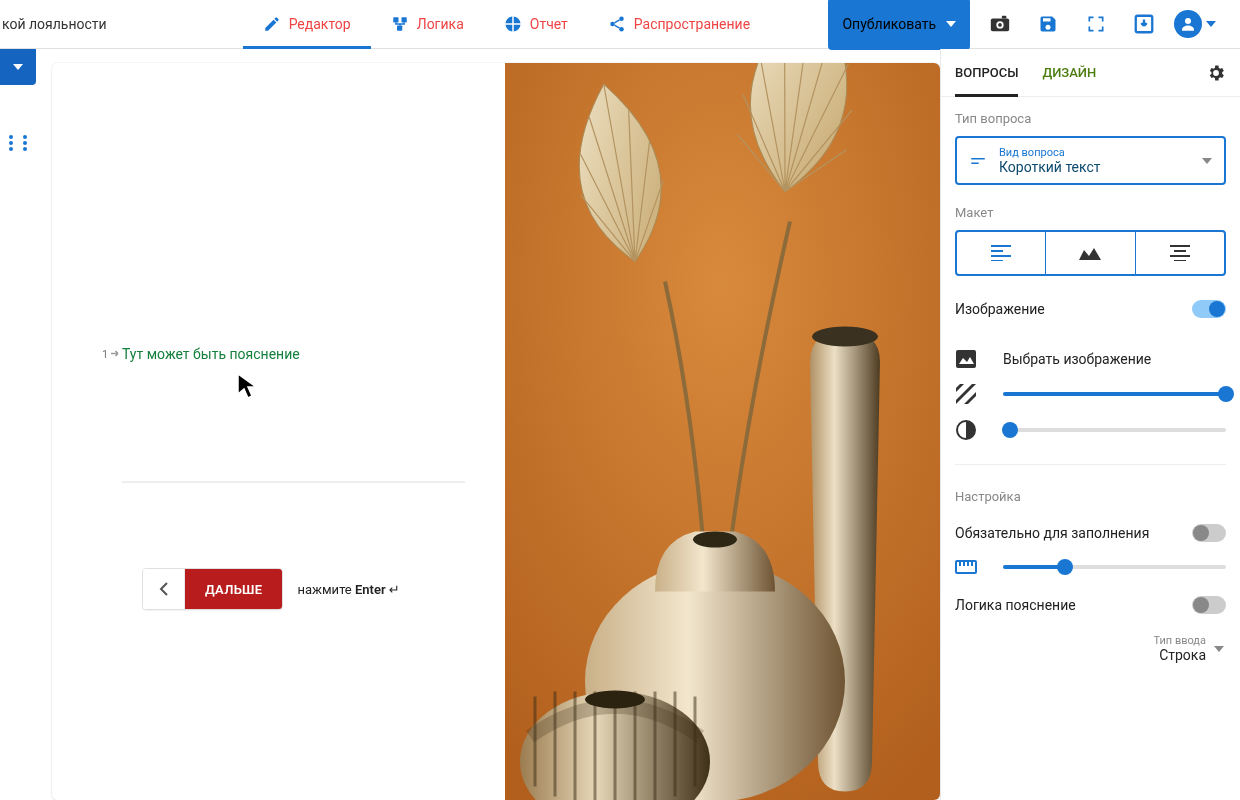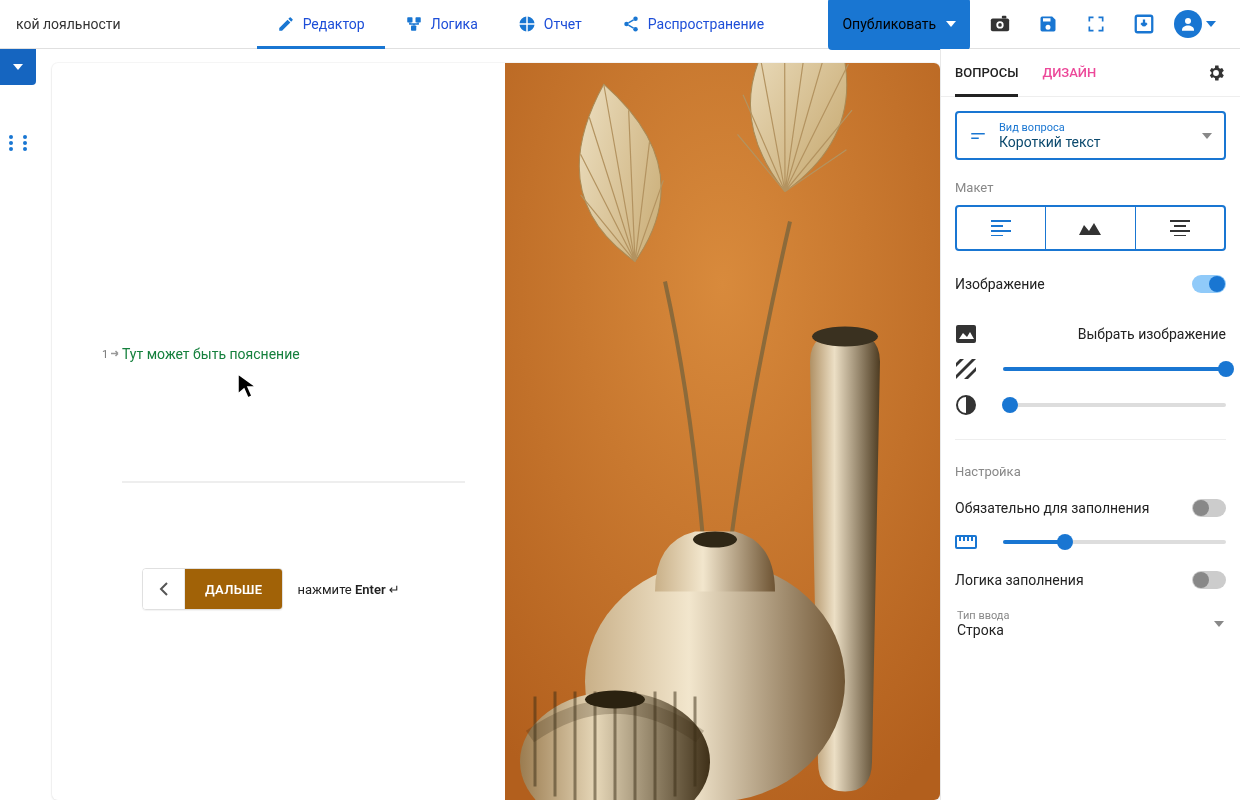--- a/index.html
+++ b/index.html
@@ -1,23 +1,23 @@
 <!DOCTYPE html>
 <html><head>
 <meta charset="utf-8">
 <style>
   * { box-sizing: border-box; margin: 0; padding: 0; font-family: -apple-system, BlinkMacSystemFont, 'Segoe UI', Roboto, Arial, sans-serif; }
   body { width: 1240px; height: 800px; overflow: hidden; background: #fff; position: relative; }
 
   .topbar { height: 49px; border-bottom: 1px solid #e0e0e0; display: flex; align-items: center; position: relative; }
-  .topbar-left { display:flex; align-items:center; padding-left: 16px; height:100%; }
+  .topbar-left { display:flex; align-items:center; padding-left: 2px; height:100%; }
   .survey-name { font-size: 14px; color: #333; padding: 0 16px 0 0; }
 
   .top-tabs { display: flex; height: 100%; align-items: center; margin-left: 120px; }
-  .top-tab { display: flex; align-items: center; gap: 8px; padding: 0 20px; height: 100%; cursor: pointer; color: #1d4ed8; font-size: 14px; position: relative; }
+  .top-tab { display: flex; align-items: center; gap: 8px; padding: 0 20px; height: 100%; cursor: pointer; color: #ef4444; font-size: 14px; position: relative; }
   .top-tab.active::after { content:''; position:absolute; bottom:-1px; left:0; right:0; height:3px; background:#1976d2; }
 
   .top-right { margin-left: auto; display:flex; align-items:center; height:100%; gap: 12px; padding-right: 24px; }
   .publish-btn { background:#1976d2; color:#000000; border:none; height:52px; padding:0 14px; border-radius:4px; font-size:14px; display:flex; align-items:center; gap:10px; cursor:pointer; }
   .icon-btn { width:36px; height:36px; display:flex; align-items:center; justify-content:center; cursor:pointer; color:#1976d2; }
   .avatar-btn { display:flex; align-items:center; gap:4px; color:#1976d2; cursor:pointer; }
   .avatar-circle { width:28px; height:28px; border-radius:50%; background:#1976d2; display:flex; align-items:center; justify-content:center; }
 
   .left-rail { position:absolute; top:49px; left:0; width:36px; }
   .rail-btn { width:36px; height:36px; background:#1565c0; border-bottom-right-radius:4px; display:flex; align-items:center; justify-content:center; cursor:pointer; color:#fff; }
@@ -30,30 +30,30 @@
   .canvas-left { flex:1; padding: 40px 40px 0 40px; position:relative; }
   .q-wrap { position:absolute; top:50%; transform:translateY(-50%); left: 70px; right: 40px; margin-top:-20px;}
   .q-num { position:absolute; left:-20px; top:6px; font-size:11px; color:#777; display:flex; align-items:center; gap:2px; }
   .q-title { font-size:22px; color:#333; font-weight:400; }
   .q-hint { font-size:14px; color:#15803d; margin-top:4px; }
   .q-line { border:none; border-top:1px solid #ddd; margin-top: 120px; }
 
   .q-nav { position:absolute; left: 90px; bottom: 190px; display:flex; align-items:center; gap:14px; }
   .nav-group { display:flex; border:1px solid #e0e0e0; border-radius:4px; overflow:hidden; box-shadow: 0 1px 1px rgba(0,0,0,0.05);}
   .nav-prev { width:42px; height:40px; background:#fff; display:flex; align-items:center; justify-content:center; cursor:pointer; color:#555; border-right:1px solid #e8e8e8;}
-  .nav-next { height:40px; background:#a16207; color:#fff; padding: 0 20px; display:flex; align-items:center; font-size:13px; font-weight:600; cursor:pointer; letter-spacing:0.3px;}
+  .nav-next { height:40px; background:#b91c1c; color:#fff; padding: 0 20px; display:flex; align-items:center; font-size:13px; font-weight:600; cursor:pointer; letter-spacing:0.3px;}
   .enter-hint { font-size:13px; color:#222; }
   .enter-hint b { font-weight:600; }
 
   .canvas-right { width: 435px; position:relative; overflow:hidden;}
   .canvas-right svg { width:100%; height:100%; display:block; }
 
   .rightpanel { position:absolute; top:49px; right:0; bottom:0; width:300px; border-left:1px solid #e8e8e8; background:#fff; overflow-y:auto; }
   .rp-tabs { display:flex; align-items:center; padding: 0 14px; height:48px; border-bottom:1px solid #eee; gap: 24px;}
-  .rp-tab { font-size:13px; font-weight:500; color:#ec4899; cursor:pointer; height:100%; display:flex; align-items:center; position:relative; }
+  .rp-tab { font-size:13px; font-weight:500; color:#4d7c0f; cursor:pointer; height:100%; display:flex; align-items:center; position:relative; }
   .rp-tab.active { color:#222; }
   .rp-tab.active::after { content:''; position:absolute; bottom:-1px; left:0; right:0; height:3px; background:#222; }
   .rp-gear { margin-left:auto; cursor:pointer; color:#444; }
 
   .rp-section { padding: 14px 14px 6px; }
   .rp-label { font-size:13px; color:#888; margin-bottom:10px; }
 
   .qtype-sel { border:2px solid #1976d2; border-radius:4px; padding: 8px 12px; display:flex; align-items:center; gap:12px; cursor:pointer; }
   .qtype-texts { flex:1; }
   .qtype-small { font-size:11px; color:#1976d2; }
@@ -64,29 +64,29 @@
   .layout-cell.active { color:#1976d2; }
   .layout-cell + .layout-cell { border-left:1px solid #1976d2; }
 
   .toggle-row { display:flex; align-items:center; justify-content:space-between; padding: 4px 0;}
   .toggle-label { font-size:14px; color:#222; }
   .switch { width:34px; height:18px; background:#ccc; border-radius:9px; position:relative; cursor:pointer; }
   .switch .knob { width:16px; height:16px; background:#888; border-radius:50%; position:absolute; top:1px; left:1px; transition:none; }
   .switch.on { background:#90caf9; }
   .switch.on .knob { background:#1976d2; left:17px; }
 
-  .imgctrl-row { display:flex; align-items:center; gap:26px; padding: 8px 0; justify-content: space-between; }
+  .imgctrl-row { display:flex; align-items:center; gap:26px; padding: 8px 0; }
   .imgctrl-icon { width:22px; color:#333; display:flex; justify-content:center; }
   .range { flex:1; height:4px; background:#ddd; position:relative; border-radius:2px; cursor:pointer;}
   .range-fill { position:absolute; left:0; top:0; bottom:0; background:#1976d2; border-radius:2px; }
   .range-thumb { width:16px; height:16px; border-radius:50%; background:#1976d2; position:absolute; top:-6px; transform:translateX(-50%); }
 
   .divider { border:none; border-top:1px solid #eee; margin: 10px 14px; }
 
-  .inputtype-sel { padding: 6px 2px; display:flex; align-items:center; gap:8px; cursor:pointer; }
+  .inputtype-sel { padding: 6px 2px; display:flex; align-items:center; gap:8px; cursor:pointer;text-align:right; }
   .inputtype-sel .texts { flex:1; }
   .inputtype-sel .small { font-size:11px; color:#888; }
   .inputtype-sel .val { font-size:14px; color:#222; }
 
   .cursor-fake { position:absolute; left: 236px; top: 372px; pointer-events:none; z-index: 50;}
 
   svg { display:block; }
 </style>
 </head>
 <body>
@@ -300,20 +300,21 @@
     <div class="rp-tab active">ВОПРОСЫ</div>
     <div class="rp-tab">ДИЗАЙН</div>
     <div class="rp-gear">
       <svg width="20" height="20" viewBox="0 0 24 24" fill="#333">
           <path d="M19.4 13a7.5 7.5 0 0 0 0-2l2-1.6-2-3.4-2.4.9a7.5 7.5 0 0 0-1.7-1L15 3h-4l-.3 2.9a7.5 7.5 0 0 0-1.7 1l-2.4-.9-2 3.4L6.6 11a7.5 7.5 0 0 0 0 2l-2 1.6 2 3.4 2.4-.9a7.5 7.5 0 0 0 1.7 1L11 21h4l.3-2.9a7.5 7.5 0 0 0 1.7-1l2.4.9 2-3.4-2-1.6zM12 15.5A3.5 3.5 0 1 1 12 8.5a3.5 3.5 0 0 1 0 7z"></path>
         </svg>
     </div>
   </div>
 
   <div class="rp-section">
+    <div class="rp-label">Тип вопроса</div>
     <div class="qtype-sel">
       <svg width="18" height="18" viewBox="0 0 24 24" fill="#1976d2">
           <rect x="3" y="8" width="18" height="2"></rect>
           <rect x="3" y="14" width="10" height="2"></rect>
         </svg>
       <div class="qtype-texts">
         <div class="qtype-small">Вид вопроса</div>
         <div class="qtype-val">Короткий текст</div>
       </div>
       <svg width="10" height="6" viewBox="0 0 10 6" fill="#888">
@@ -414,21 +415,21 @@
             <path d="M5 1v5 M9 1v5 M13 1v5 M17 1v5"></path>
           </svg>
       </div>
       <div class="range">
         <div class="range-fill" style="width:28%"></div>
         <div class="range-thumb" style="left:28%"></div>
       </div>
     </div>
 
     <div class="toggle-row" style="padding:14px 0;">
-      <div class="toggle-label">Логика заполнения</div>
+      <div class="toggle-label">Логика пояснение</div>
       <div class="switch">
           <div class="knob"></div>
         </div>
     </div>
 
     <div class="inputtype-sel">
       <div class="texts">
         <div class="small">Тип ввода</div>
         <div class="val">Строка</div>
       </div>

